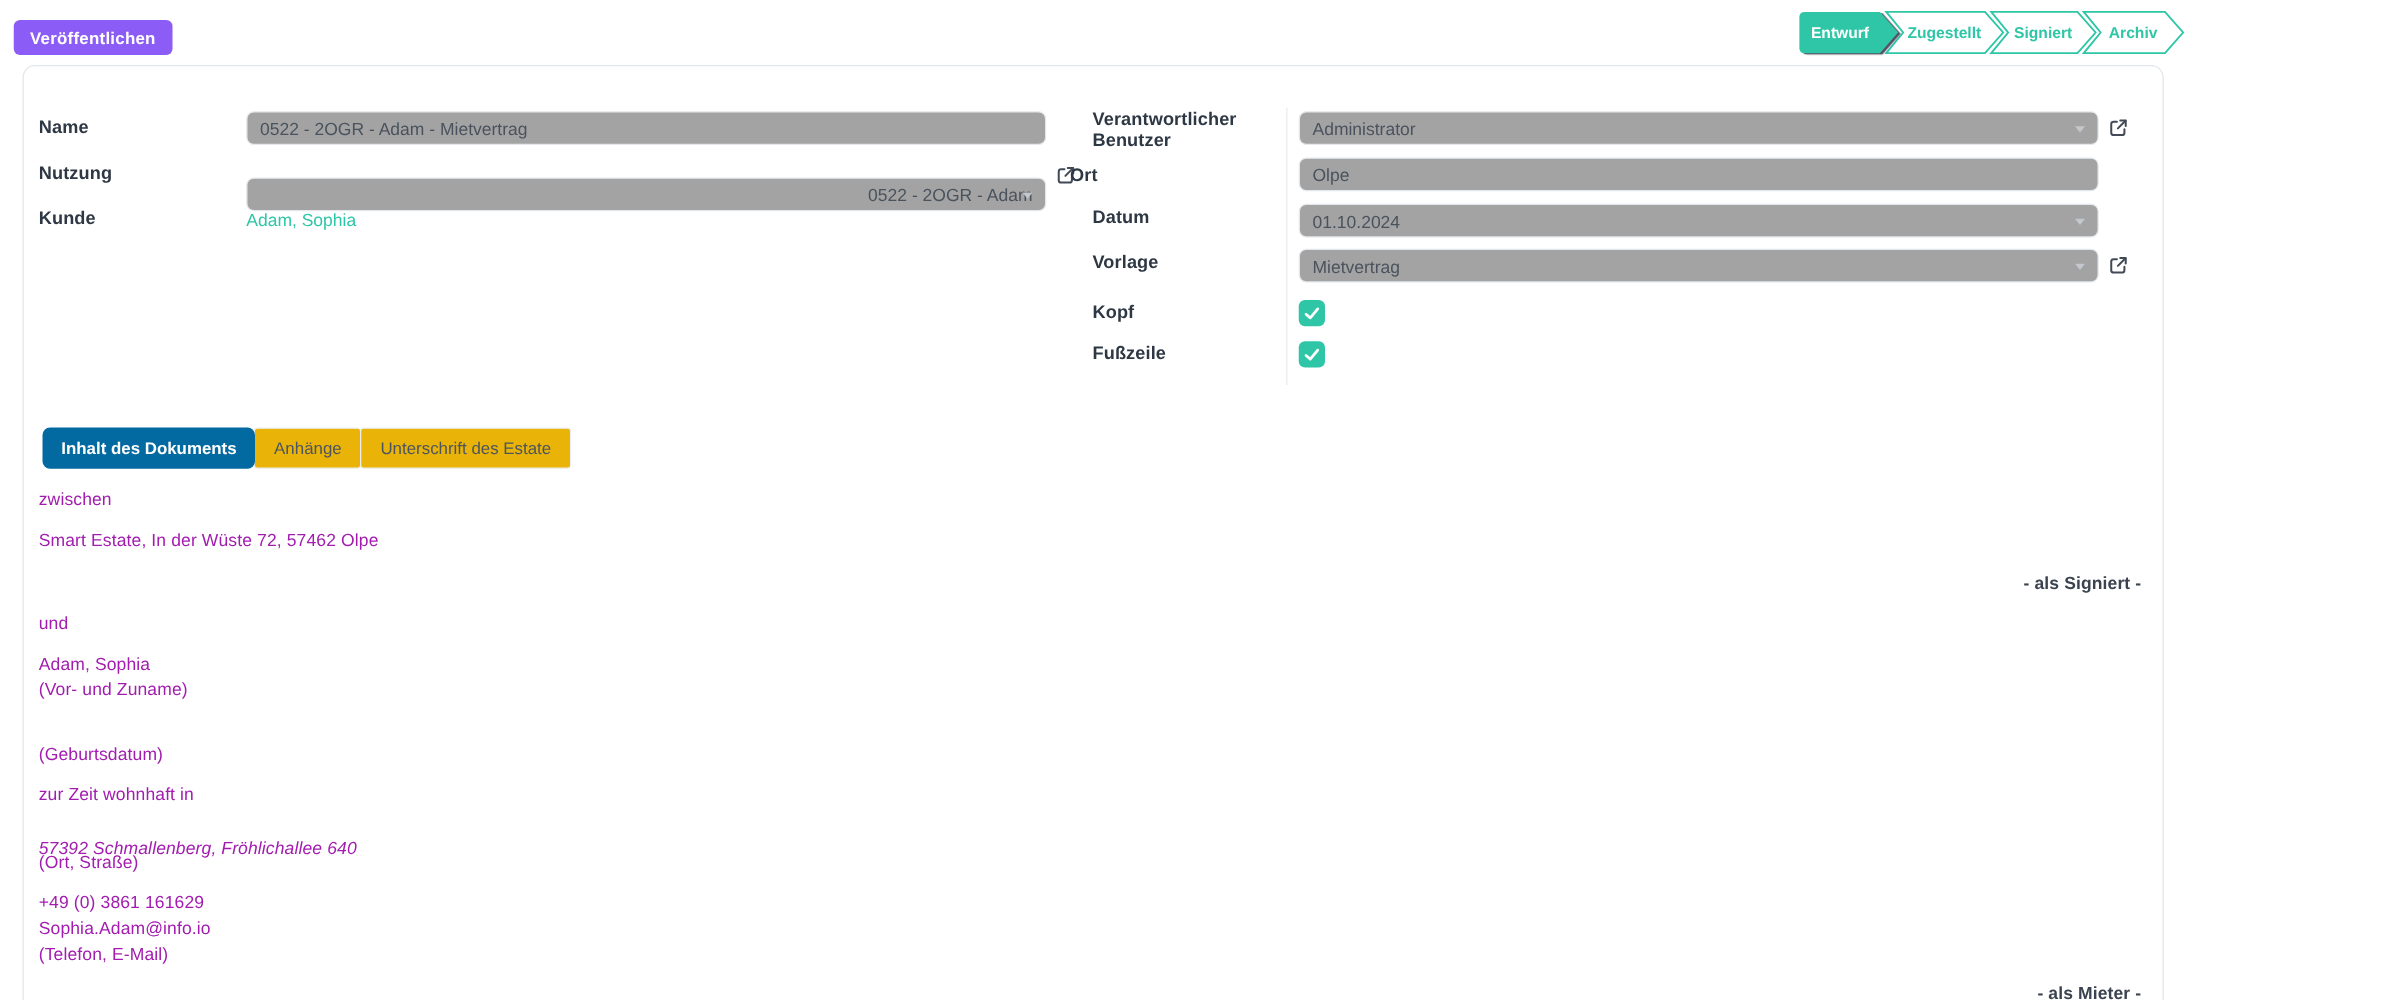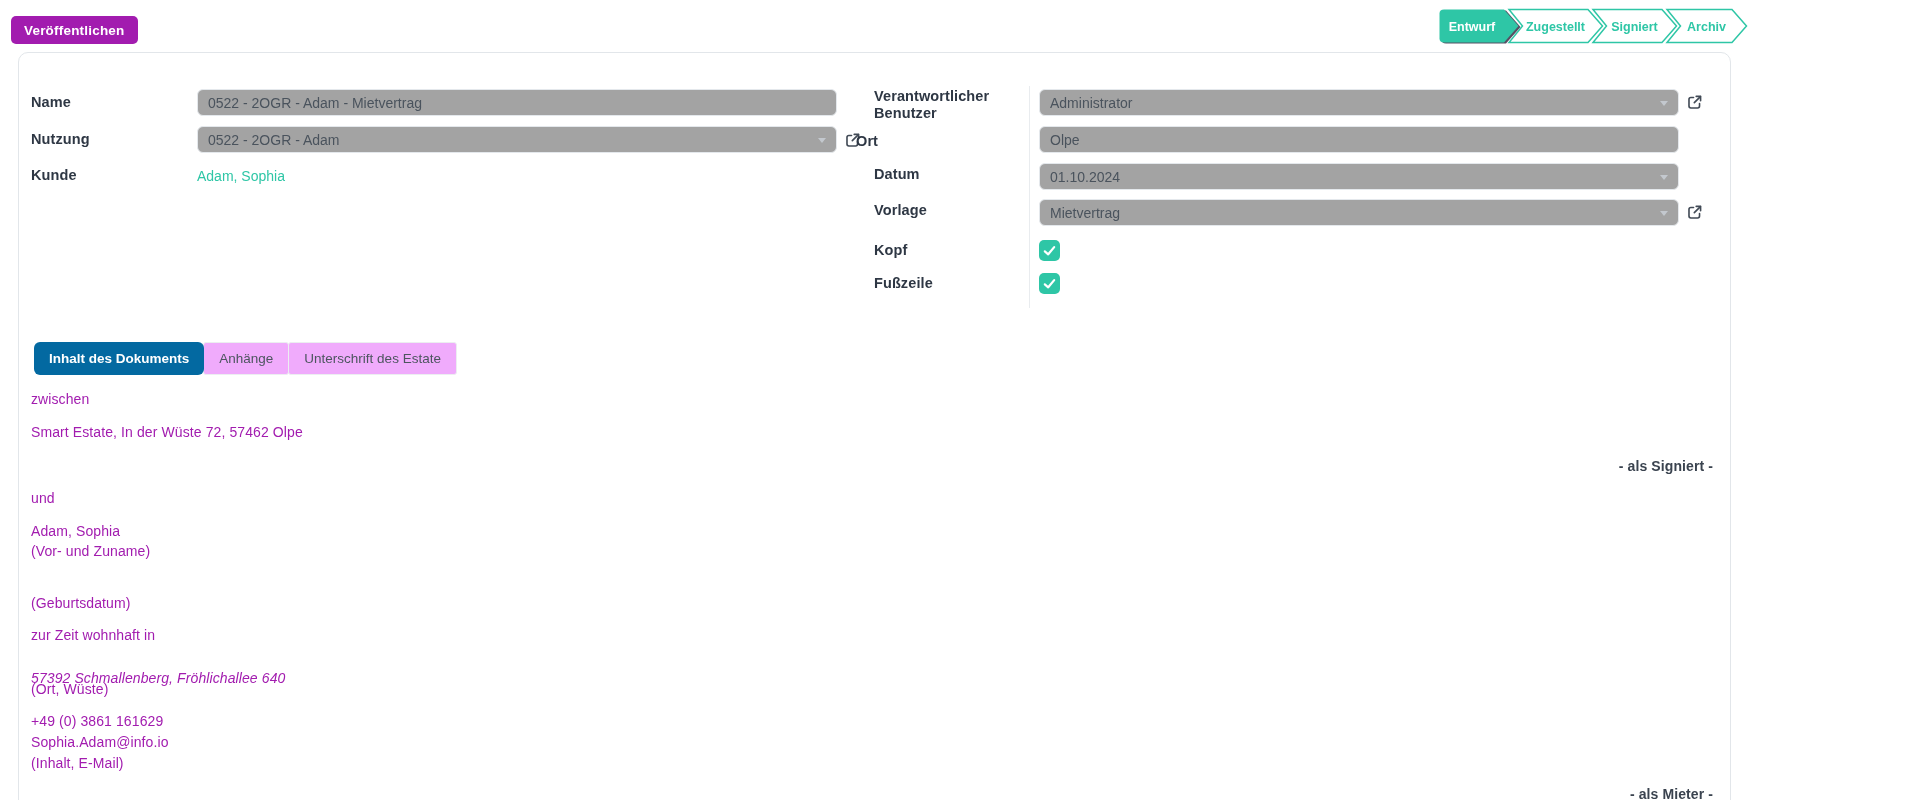--- a/index.html
+++ b/index.html
@@ -2,21 +2,21 @@
 <html><head>
 <meta charset="utf-8">
 <style>
   * { margin:0; padding:0; box-sizing:border-box; }
   html,body { width:1920px; height:800px; overflow:hidden; background:#ffffff;
     font-family:"Liberation Sans", sans-serif; color:#4a535d; }
   body { position:relative; }
 
   
   .publish-btn { position:absolute; left:11px; top:16px; height:28px; padding:0 13px;
-    background:#a21caf; color:#fff; border:none; border-radius:5px;
+    background:#8b5cf6; color:#fff; border:none; border-radius:5px;
     font-family:"Liberation Sans", sans-serif; font-size:13.5px; font-weight:bold;
     letter-spacing:.2px; cursor:pointer; }
 
   .workflow { position:absolute; left:1437px; top:7px; display:flex; }
   .workflow svg { display:block; }
   .step { margin-left:-14px; position:relative; }
   .step:first-child { margin-left:0; z-index:4; }
   .step:nth-child(2){ z-index:3; } .step:nth-child(3){ z-index:2; } .step:nth-child(4){ z-index:1; }
   .step-active { filter:drop-shadow(2px 1.5px 0 #564f63); }
   .step text { font-family:"Liberation Sans", sans-serif; font-size:12.5px; font-weight:bold; }
@@ -45,21 +45,21 @@
 
   .customer-link { position:absolute; font-size:14px; color:#2ec6a6; text-decoration:none; }
 
   .checkbox { position:absolute; width:21px; height:21px; background:#2ec6a6;
     border-radius:5px; border:none; display:flex; align-items:center; justify-content:center;
     cursor:pointer; }
 
   
   .tabs { position:absolute; left:15px; top:289px; display:flex; height:33px; }
   .tab { height:33px; display:flex; align-items:center; padding:0 15px; font-size:13.5px;
-    background:#f0abfc; border:1px solid #eceef1; color:#4c555f; cursor:pointer;
+    background:#eab308; border:1px solid #eceef1; color:#4c555f; cursor:pointer;
     margin-left:-1px; border-radius:3px; white-space:nowrap; }
   .tab-active { background:#0369a1; color:#fff; font-weight:bold; border:none;
     border-radius:6px; margin-left:0; z-index:2; }
 
   
   .doc-line { position:absolute; left:12px; font-size:14px; line-height:18px; color:#a21caf;
     letter-spacing:.1px; }
   .doc-right { left:auto; right:17px; font-weight:bold; color:#3a434f; }
 </style>
 </head>
@@ -85,21 +85,21 @@
     <text x="41.5" y="23.5" text-anchor="middle" fill="#2ec6a6">Archiv</text>
   </svg>
 </div>
 
 <div class="panel">
 
   <div class="field-label" style="left:12px; top:41px;text-align:center;">Name</div>
   <input class="tx-input" style="left: 178px; top: 36px;" type="text" value="0522 - 2OGR - Adam - Mietvertrag">
 
   <div class="field-label" style="left:12px; top:78px;">Nutzung</div>
-  <div class="tx-select" style="left:178px; top:73px;">
+  <div class="tx-select" style="left:178px; top:89px;justify-content:flex-end;">
     <span>0522 - 2OGR - Adam</span>
     <span class="caret"></span>
   </div>
   <button class="ext-link" style="left:824px; top:78px;">
     <svg width="19" height="19" viewBox="0 0 20 20" fill="none" stroke="#414a56" stroke-width="1.7" stroke-linecap="round" stroke-linejoin="round">
       <path d="M9 4.7 H6.2 C5 4.7 4.2 5.5 4.2 6.7 v7.1 c0 1.2 .8 2 2 2 h7.1 c1.2 0 2-.8 2-2 V11"></path>
       <path d="M9.8 10.2 L16.2 3.8"></path>
       <path d="M11.8 3.6 H16.4 V8.2"></path>
     </svg>
   </button>
@@ -166,18 +166,18 @@
 
   <div class="doc-line" style="top:337px;">zwischen</div>
   <div class="doc-line" style="top:370px;">Smart Estate, In der Wüste 72, 57462 Olpe</div>
   <div class="doc-line doc-right" style="top:404px;">- als Signiert -</div>
   <div class="doc-line" style="top:436px;">und</div>
   <div class="doc-line" style="top:469px;">Adam, Sophia</div>
   <div class="doc-line" style="top:489px;">(Vor- und Zuname)</div>
   <div class="doc-line" style="top:541px;">(Geburtsdatum)</div>
   <div class="doc-line" style="top:573px;">zur Zeit wohnhaft in</div>
   <div class="doc-line" style="top:616px;font-style:italic;">57392 Schmallenberg, Fröhlichallee 640</div>
-  <div class="doc-line" style="top:627px;">(Ort, Wüste)</div>
+  <div class="doc-line" style="top:627px;">(Ort, Straße)</div>
   <div class="doc-line" style="top:659px;">+49 (0) 3861 161629</div>
   <div class="doc-line" style="top:680px;">Sophia.Adam@info.io</div>
-  <div class="doc-line" style="top:701px;">(Inhalt, E-Mail)</div>
+  <div class="doc-line" style="top:701px;">(Telefon, E-Mail)</div>
   <div class="doc-line doc-right" style="top:732px;">- als Mieter -</div>
 </div>
 
 </body></html>

